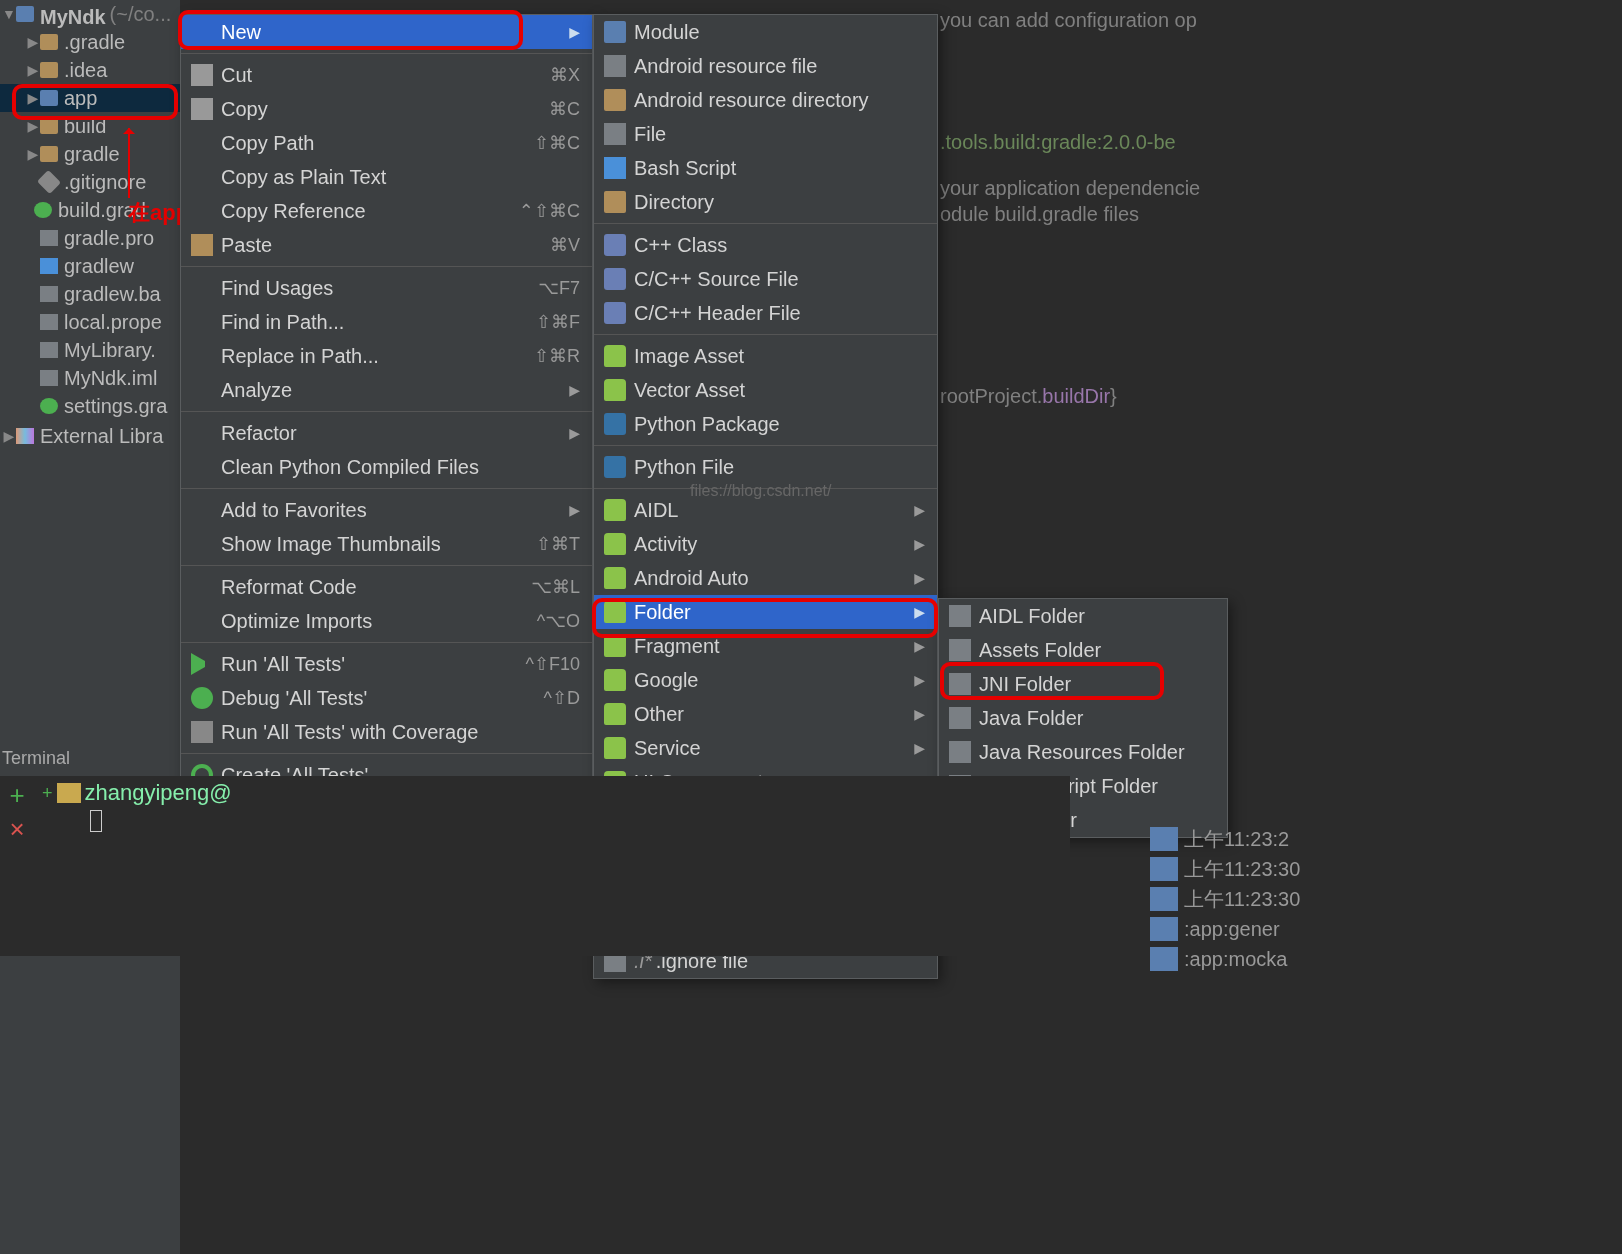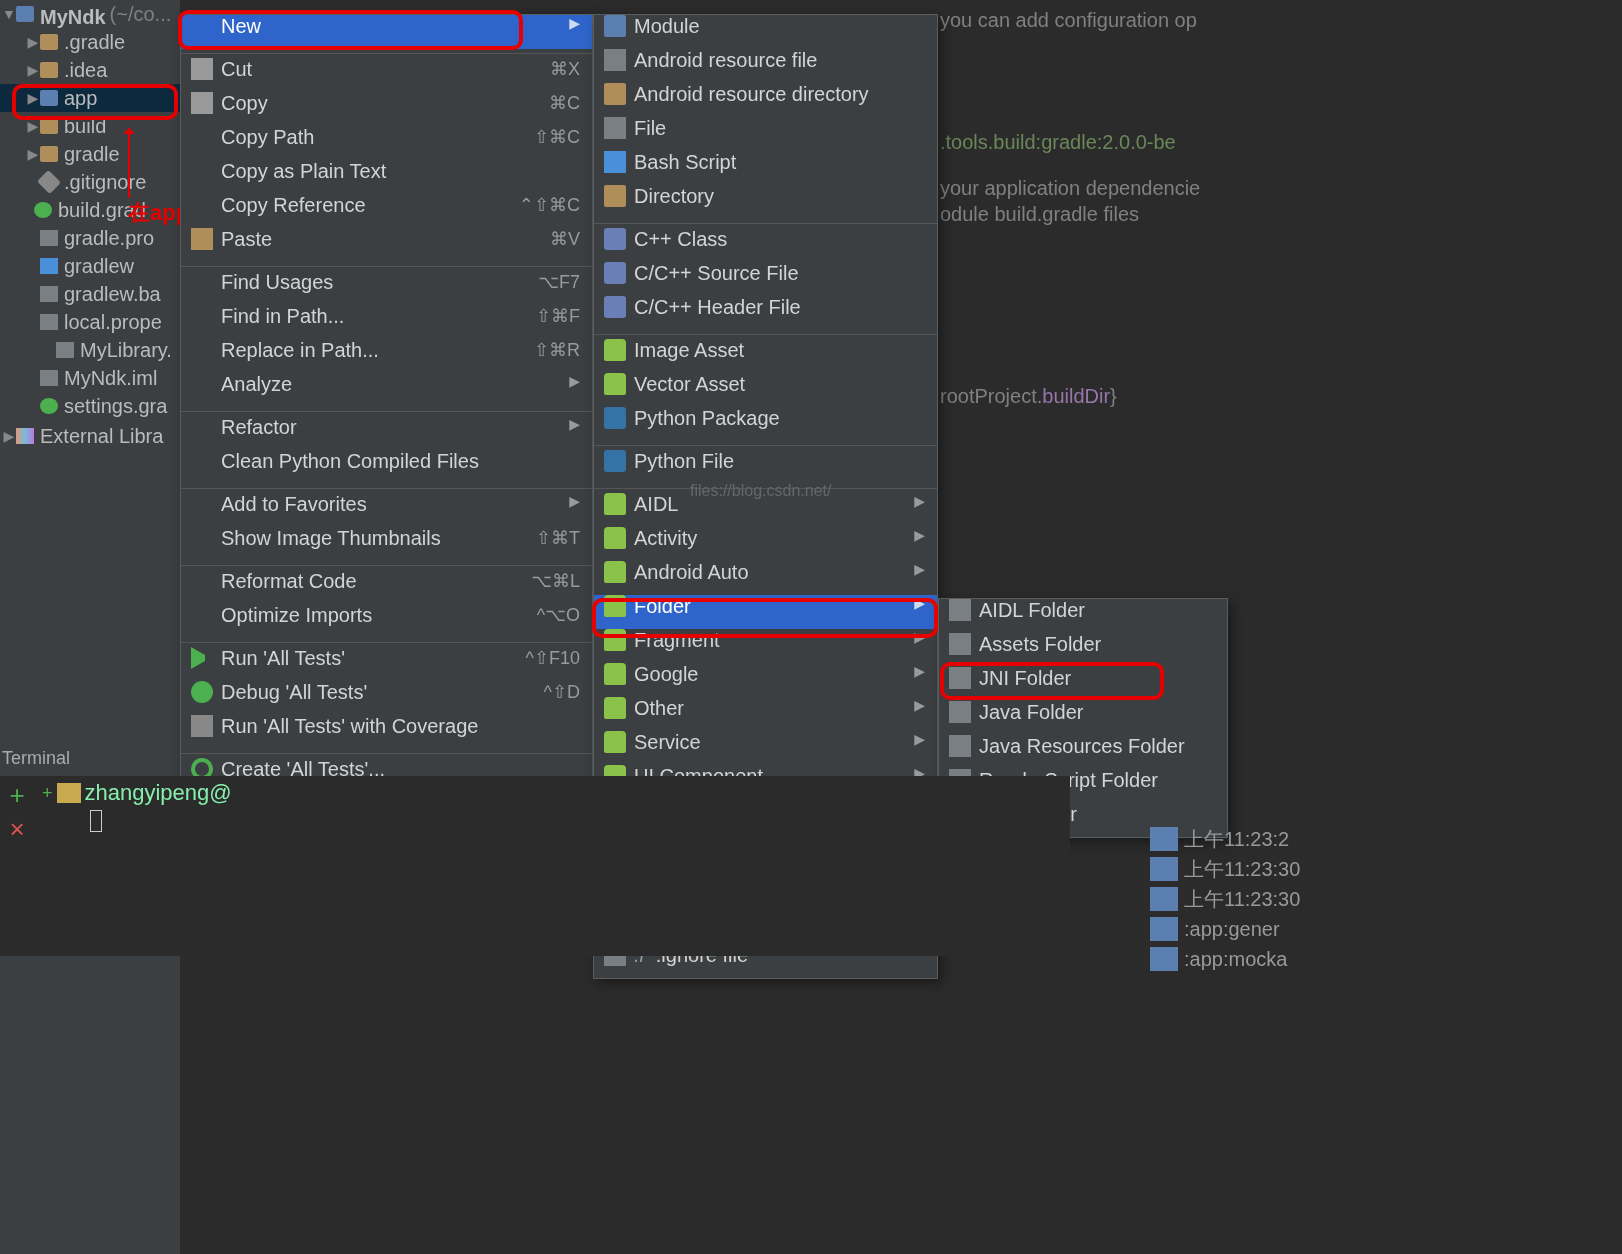--- a/index.html
+++ b/index.html
@@ -19,21 +19,21 @@
   .red-arrow::before { content:''; position:absolute; top:-6px; left:-5px; border:6px solid transparent; border-bottom-color:#e60000; }
   
   
   .editor { position:absolute; left:180px; top:0; right:0; bottom:0; background:#2b2b2b; font-family:Menlo,Consolas,monospace; padding:8px 12px; line-height:32px; font-size:20px; color:#808080; white-space:pre; }
   .str { color:#6a8759; }
   .prop { color:#9876aa; }
   
   
   .menu { position:absolute; background:#3c3f41; border:1px solid #5a5d5f; box-shadow:4px 4px 12px rgba(0,0,0,.4); }
   .menu1 { left:180px; top:14px; width:413px; }
-  .menu-item { display:flex; align-items:flex-start; height:34px; padding:0 12px 0 10px; color:#d4d4d4; cursor:default; }
+  .menu-item { display:flex; align-items:center; height:34px; padding:0 12px 0 10px; color:#d4d4d4; cursor:default; }
   .menu-item .mi-ico { width:22px; height:22px; margin-right:8px; flex-shrink:0; }
   .menu-item .mi-lbl { flex:1; }
   .menu-item .mi-sc { color:#9a9a9a; font-size:18px; margin-left:12px; }
   .menu-item .mi-sub { color:#9a9a9a; font-size:14px; margin-left:8px; }
   .menu-item.hl { background:#2f65ca; color:#fff; }
   .menu-item.hl .mi-sub, .menu-item.hl .mi-sc { color:#cde; }
   .menu-sep { height:1px; margin:4px 0; background:#555; }
   
   .menu2 { left:593px; top:14px; width:345px; }
   .menu3 { left:938px; top:598px; width:290px; }
@@ -151,21 +151,21 @@
       <div class="tree-row" style="padding-left: 26px;">
         <span class="arrow"></span>
         <span class="ico ico-file"></span>
         <span class="lbl">gradlew.ba</span>
       </div>
       <div class="tree-row" style="padding-left: 26px;">
         <span class="arrow"></span>
         <span class="ico ico-file"></span>
         <span class="lbl">local.prope</span>
       </div>
-      <div class="tree-row" style="padding-left: 42px;">
+      <div class="tree-row" style="padding-left: 26px;">
         <span class="arrow"></span>
         <span class="ico ico-file"></span>
         <span class="lbl">MyLibrary.</span>
       </div>
       <div class="tree-row" style="padding-left: 26px;">
         <span class="arrow"></span>
         <span class="ico ico-file"></span>
         <span class="lbl">MyNdk.iml</span>
       </div>
       <div class="tree-row" style="padding-left: 26px;">

